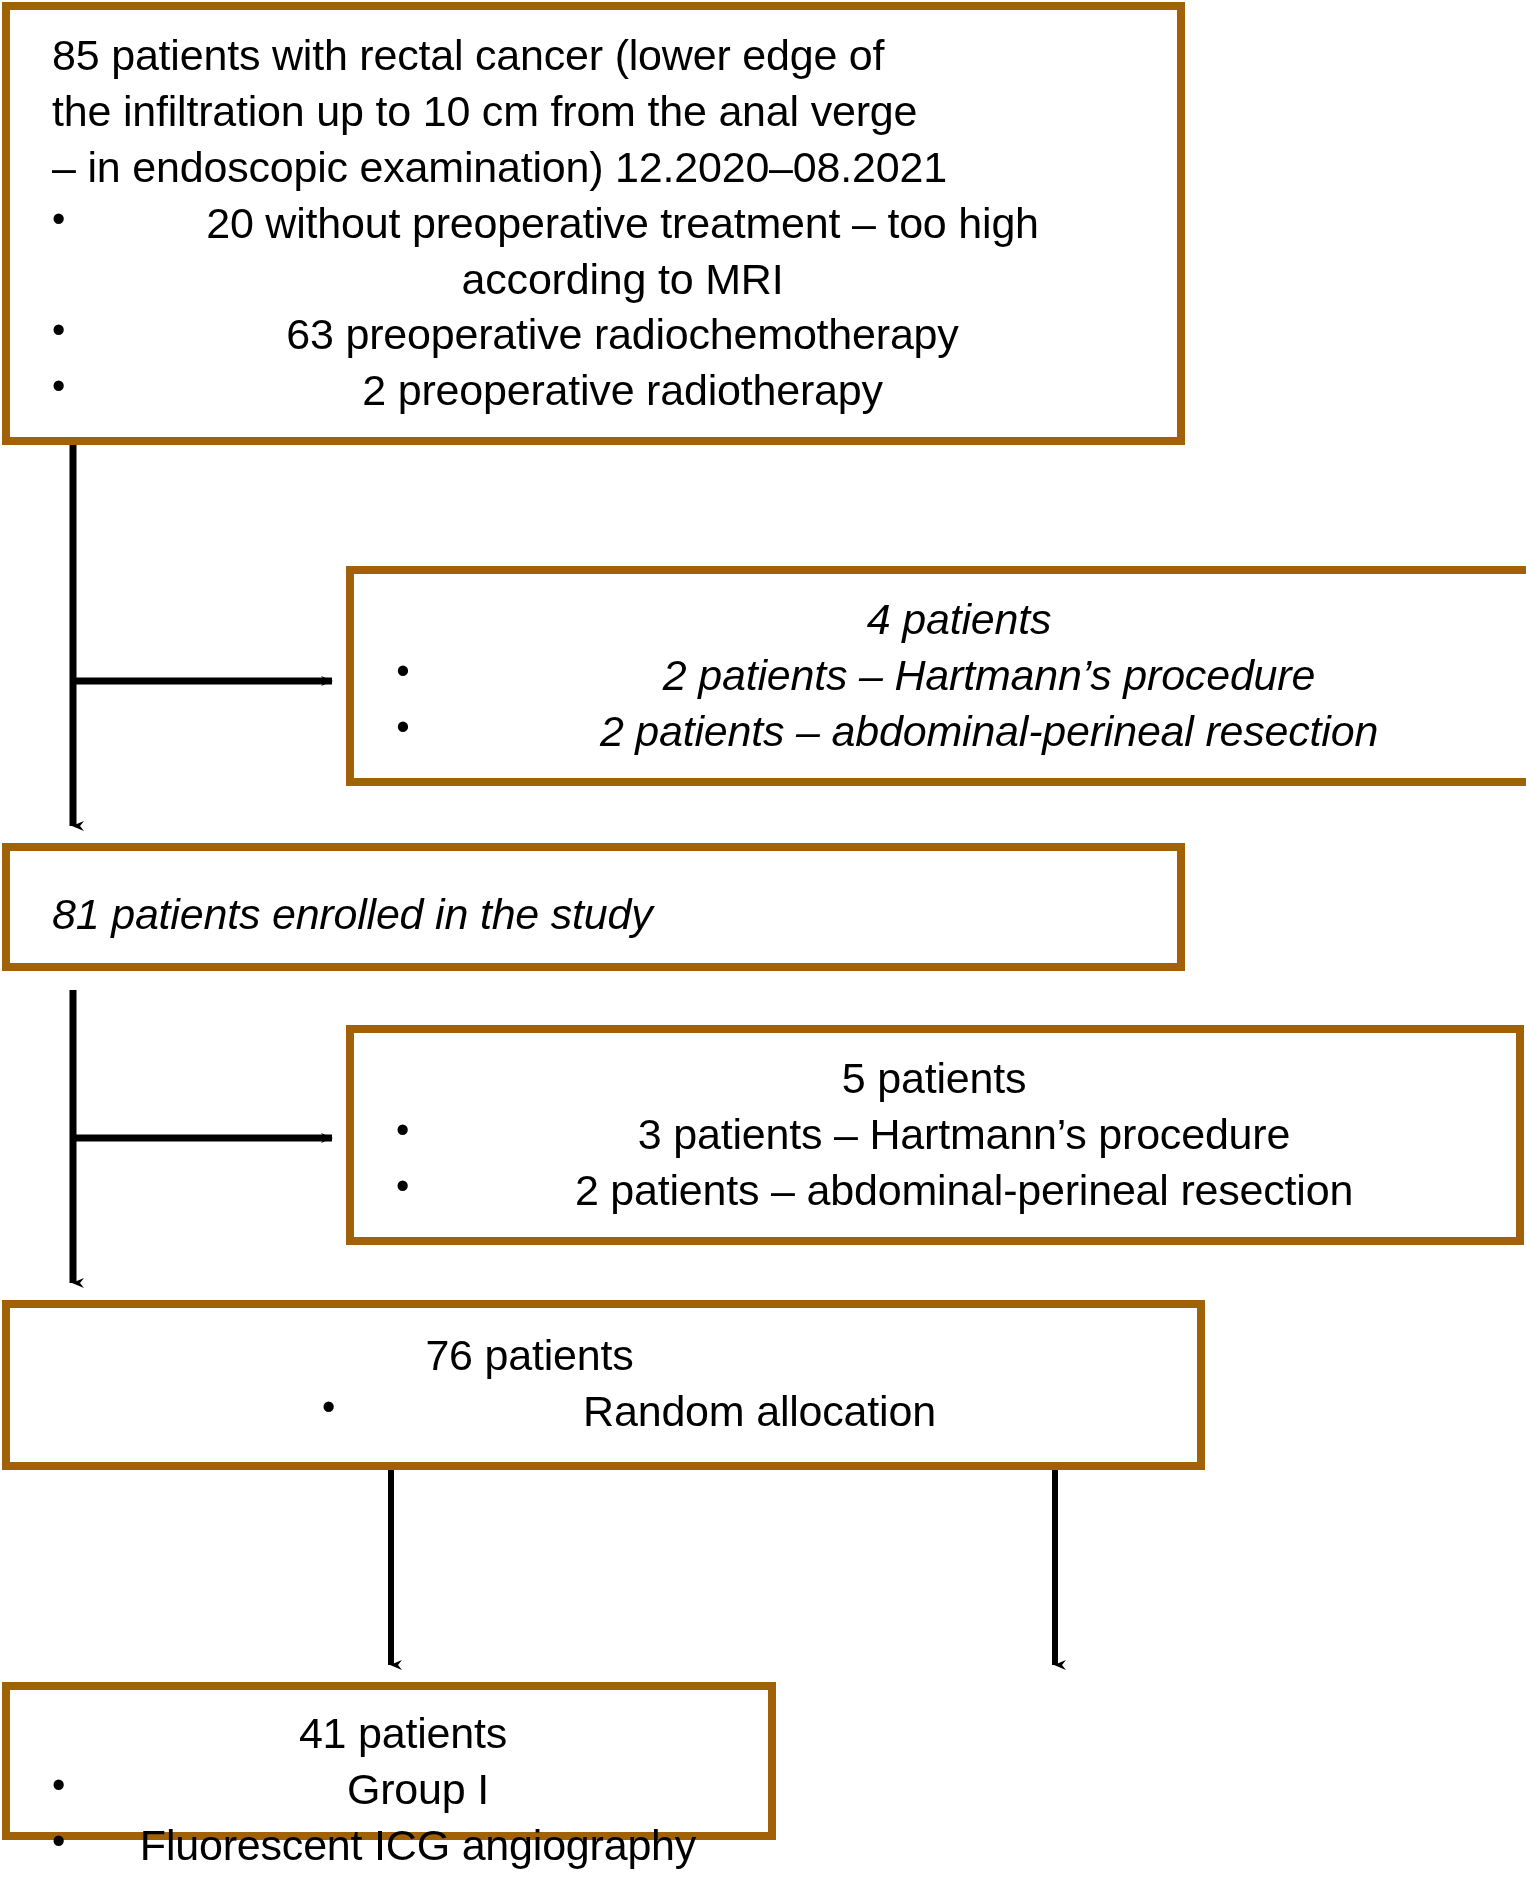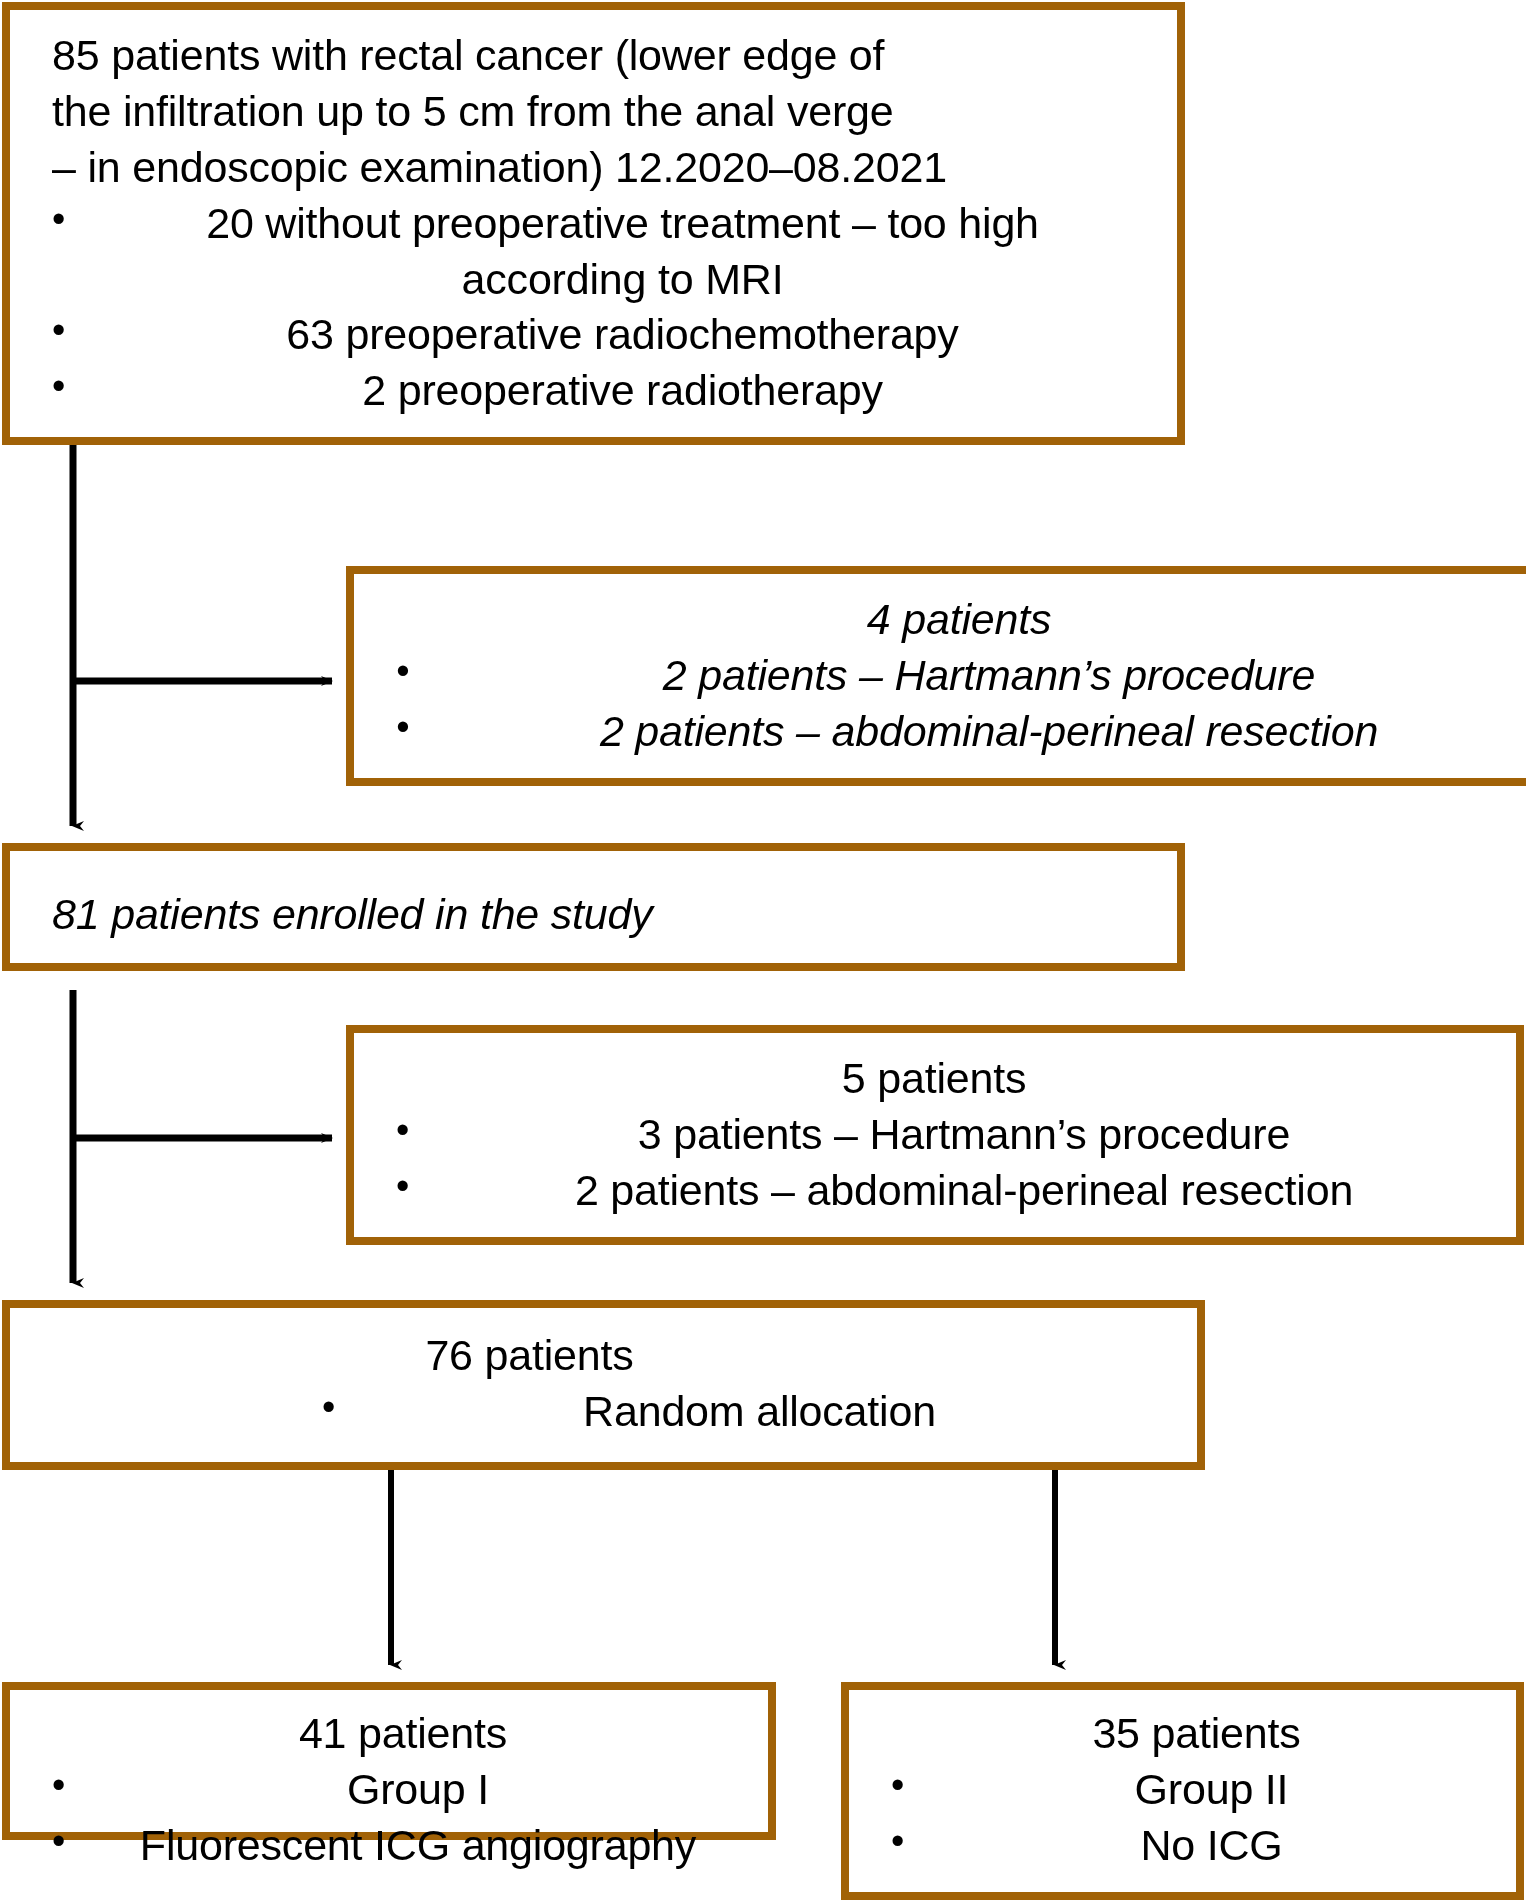--- a/index.html
+++ b/index.html
@@ -123,21 +123,21 @@
     <path d="M73,1138 L332,1138" stroke="#000000" stroke-width="7" fill="none" marker-end="url(#ah-right)"></path>
 
     <path d="M391,1454 L391,1665" stroke="#000000" stroke-width="6" fill="none" marker-end="url(#ah-down)"></path>
 
     <path d="M1055,1454 L1055,1665" stroke="#000000" stroke-width="6" fill="none" marker-end="url(#ah-down)"></path>
   </svg>
 
   <div class="node" id="box-screened">
     <div class="inner">
       <div class="para">85 patients with rectal cancer (lower edge of</div>
-      <div class="para">the infiltration up to 5 cm from the anal verge</div>
+      <div class="para">the infiltration up to 10 cm from the anal verge</div>
       <div class="para">– in endoscopic examination) 12.2020–08.2021</div>
       <ul>
         <li>20 without preoperative treatment – too high</li>
         <li class="cont">according to MRI</li>
         <li>63 preoperative radiochemotherapy</li>
         <li>2 preoperative radiotherapy</li>
       </ul>
     </div>
   </div>
 
@@ -179,23 +179,14 @@
   <div class="node" id="box-group-1">
     <div class="inner">
       <div class="hdr">41 patients</div>
       <ul>
         <li>Group I</li>
         <li>Fluorescent ICG angiography</li>
       </ul>
     </div>
   </div>
 
-  <div class="node" id="box-group-2">
-    <div class="inner">
-      <div class="hdr">35 patients</div>
-      <ul>
-        <li>Group II</li>
-        <li>No ICG</li>
-      </ul>
-    </div>
-  </div>
 
 </div>
 
 </body></html>

